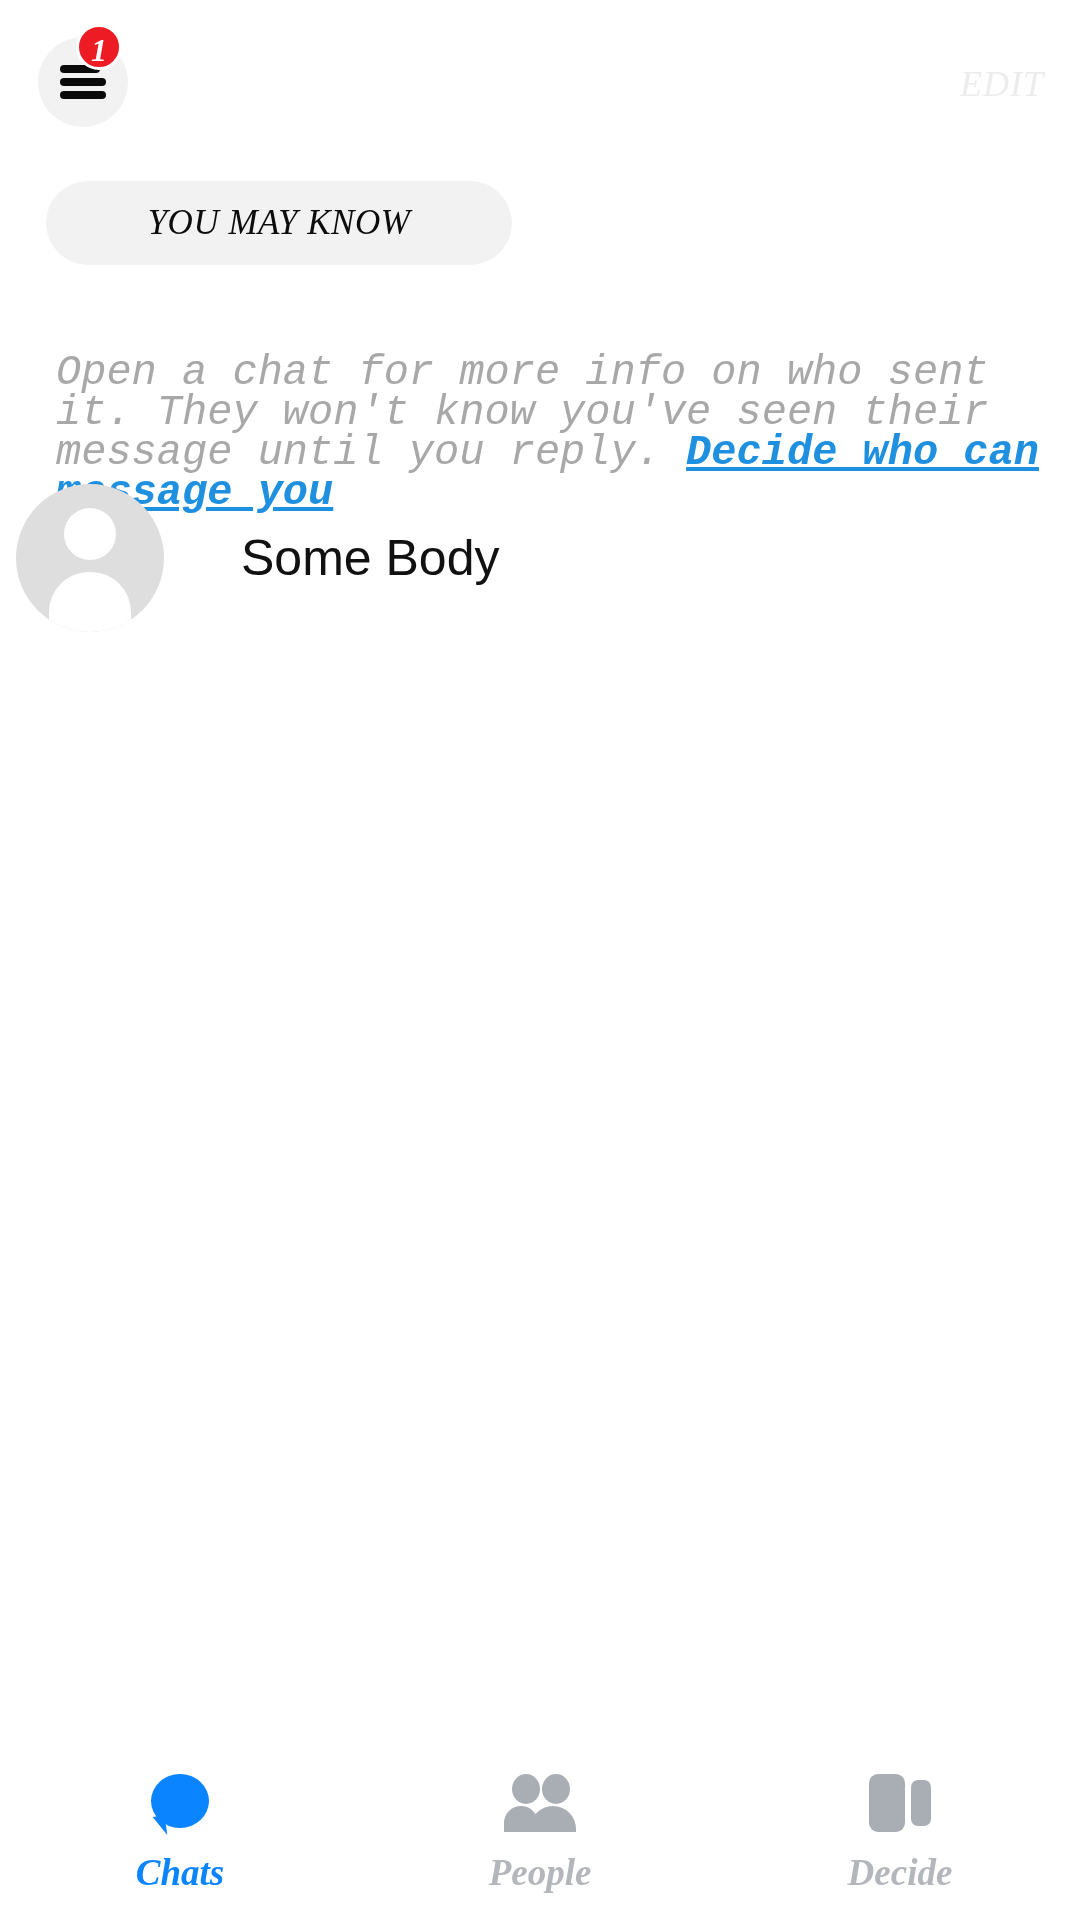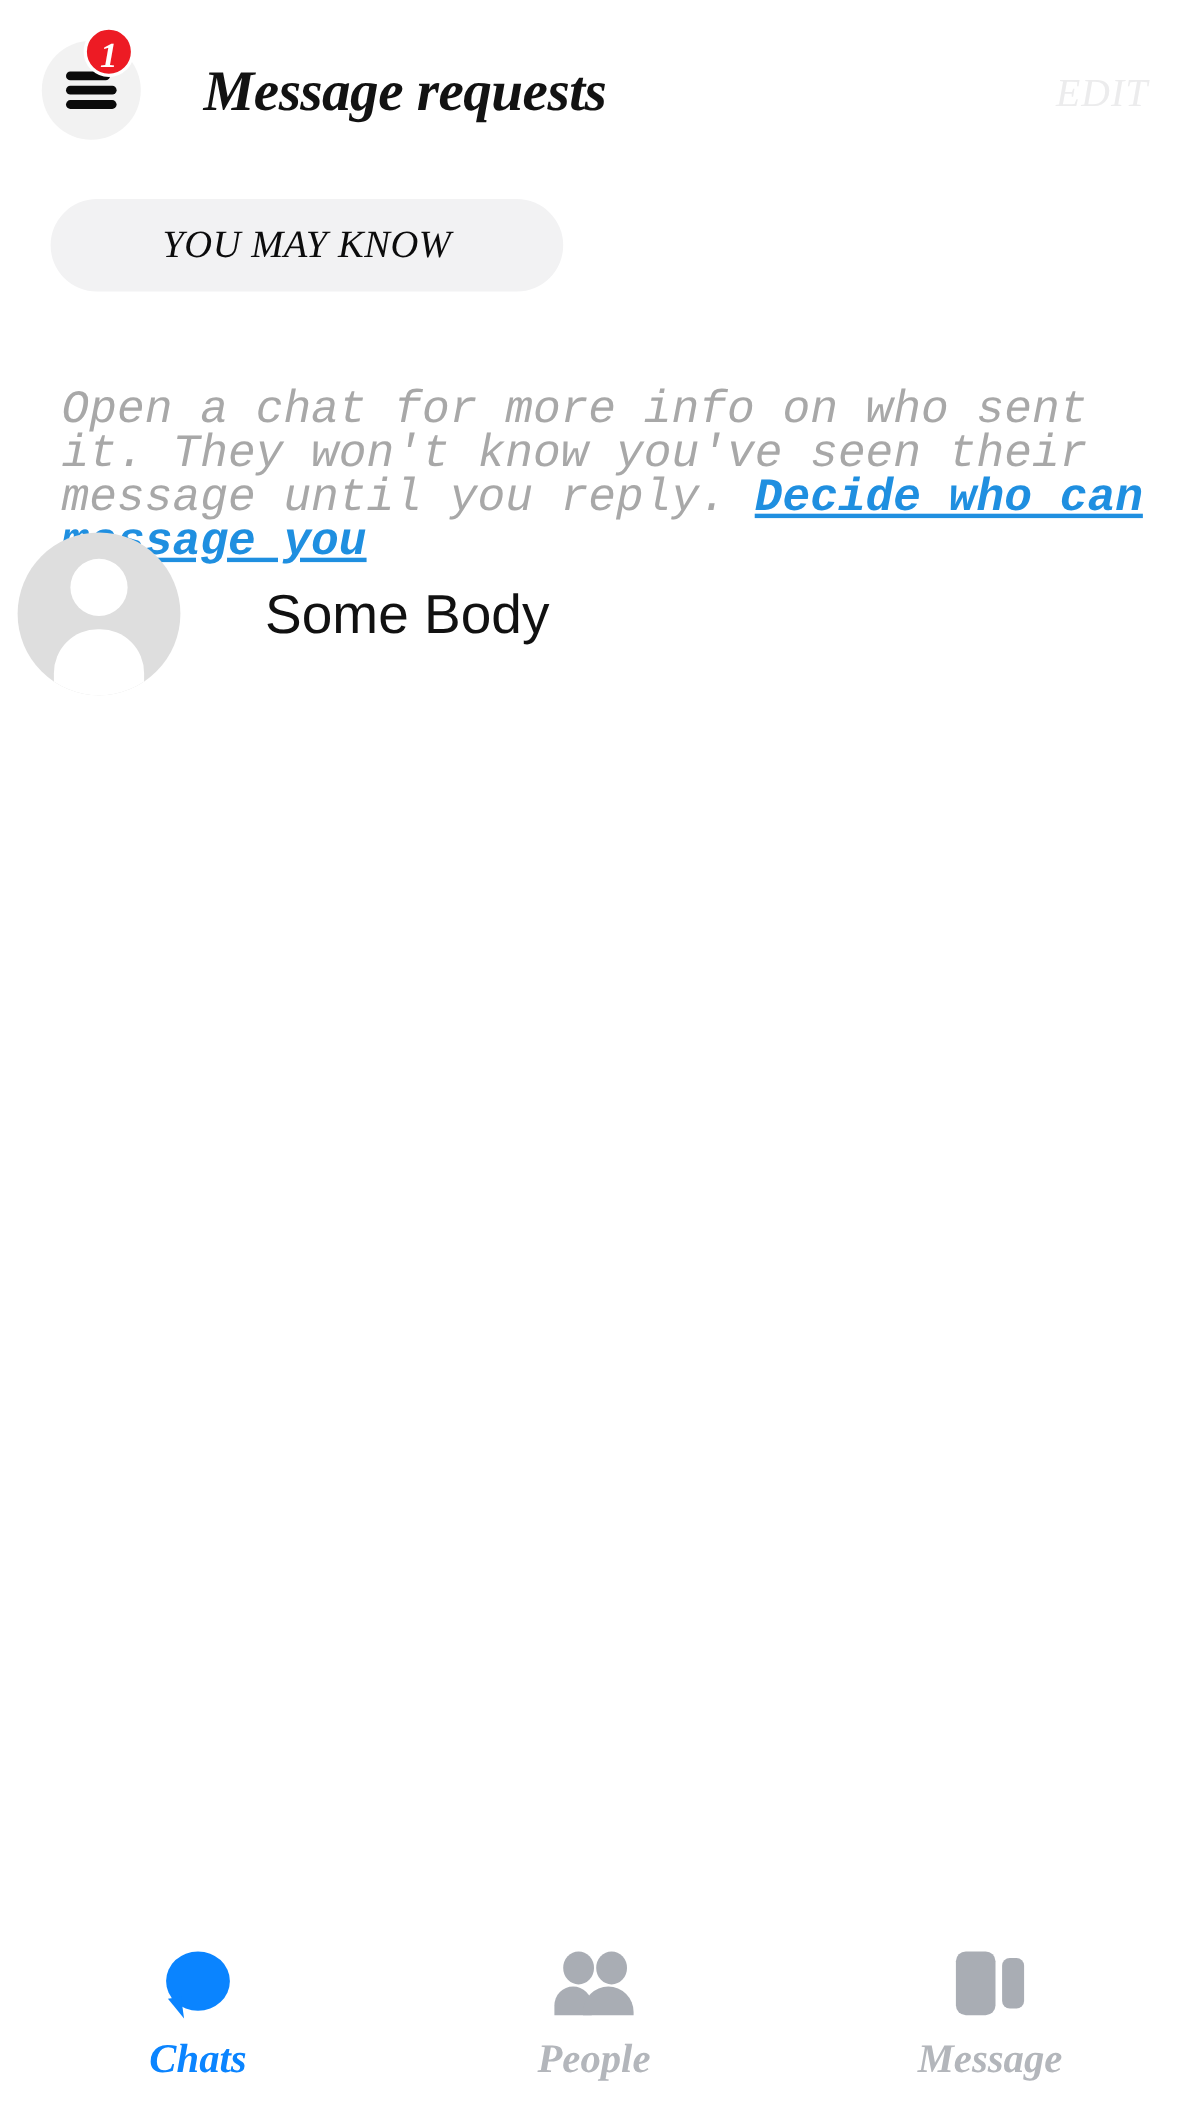--- a/index.html
+++ b/index.html
@@ -376,21 +376,20 @@
 
     <div class="menu-button">
       <span class="hamburger-icon">
         <i></i>
           <i></i>
           <i></i>
       </span>
     </div>
     <div class="menu-badge">1</div>
 
-    <div class="page-title">Message requests</div>
 
     <div class="edit-button">EDIT</div>
   </div>
 
   <div class="tabs">
     <div class="tab tab-you-may-know">YOU MAY KNOW</div>
   </div>
 
   <div class="description">
     <span>Open a chat for more info on who sent it. They won't know you've seen their message until you reply. </span><a class="decide-link" href="#">Decide who can message you</a>
@@ -431,18 +430,18 @@
       <span class="nav-label">People</span>
     </div>
 
     <div class="nav-item">
       <span class="nav-icon">
         <span class="icon-stories">
             <span class="card-main"></span>
             <span class="card-side"></span>
           </span>
       </span>
-      <span class="nav-label">Message</span>
+      <span class="nav-label">Decide</span>
     </div>
 
   </div>
 
 </div>
 
 </body></html>

